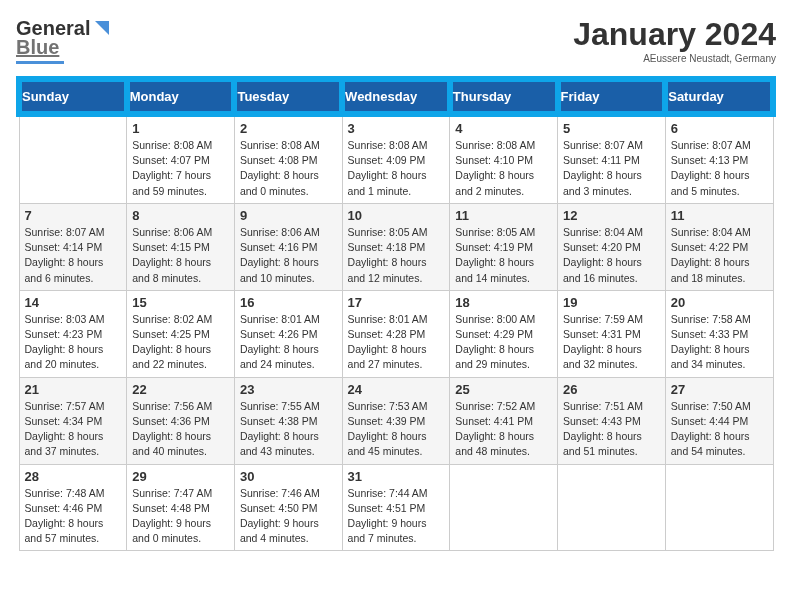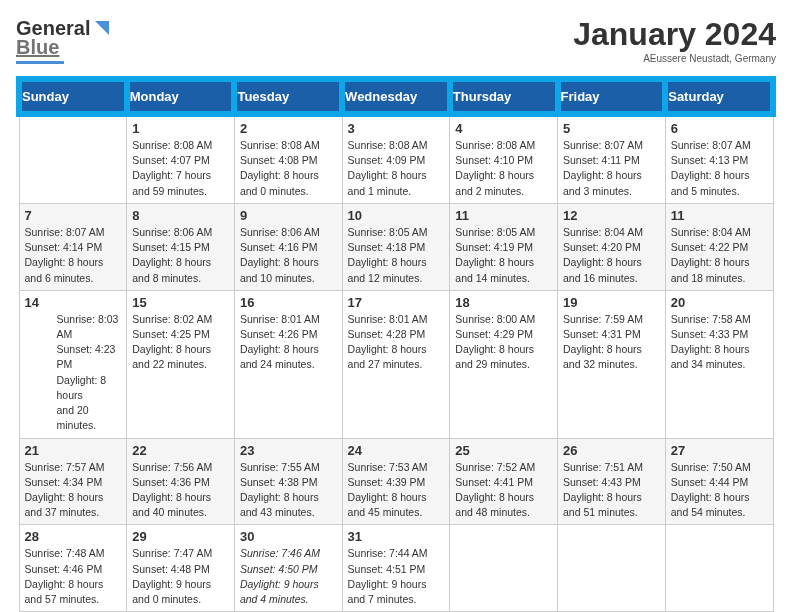--- a/index.html
+++ b/index.html
@@ -206,21 +206,21 @@
           <div class="day-number">11</div>
           <div class="day-info" style="white-space: pre-line;">Sunrise: 8:04 AM
 Sunset: 4:22 PM
 Daylight: 8 hours
 and 18 minutes.</div>
         </td>
       </tr>
       <tr>
         <td>
           <div class="day-number">14</div>
-          <div class="day-info" style="white-space: pre-line; margin-left: 32px;">Sunrise: 8:03 AM
+          <div class="day-info" style="white-space: pre-line;">Sunrise: 8:03 AM
 Sunset: 4:23 PM
 Daylight: 8 hours
 and 20 minutes.</div>
         </td>
         <td>
           <div class="day-number">15</div>
           <div class="day-info" style="white-space: pre-line;">Sunrise: 8:02 AM
 Sunset: 4:25 PM
 Daylight: 8 hours
 and 22 minutes.</div>
@@ -322,21 +322,21 @@
         </td>
         <td>
           <div class="day-number">29</div>
           <div class="day-info" style="white-space: pre-line;">Sunrise: 7:47 AM
 Sunset: 4:48 PM
 Daylight: 9 hours
 and 0 minutes.</div>
         </td>
         <td>
           <div class="day-number">30</div>
-          <div class="day-info" style="white-space: pre-line; font-style: italic;">Sunrise: 7:46 AM
+          <div class="day-info" style="white-space: pre-line;">Sunrise: 7:46 AM
 Sunset: 4:50 PM
 Daylight: 9 hours
 and 4 minutes.</div>
         </td>
         <td>
           <div class="day-number">31</div>
           <div class="day-info" style="white-space: pre-line;">Sunrise: 7:44 AM
 Sunset: 4:51 PM
 Daylight: 9 hours
 and 7 minutes.</div>

